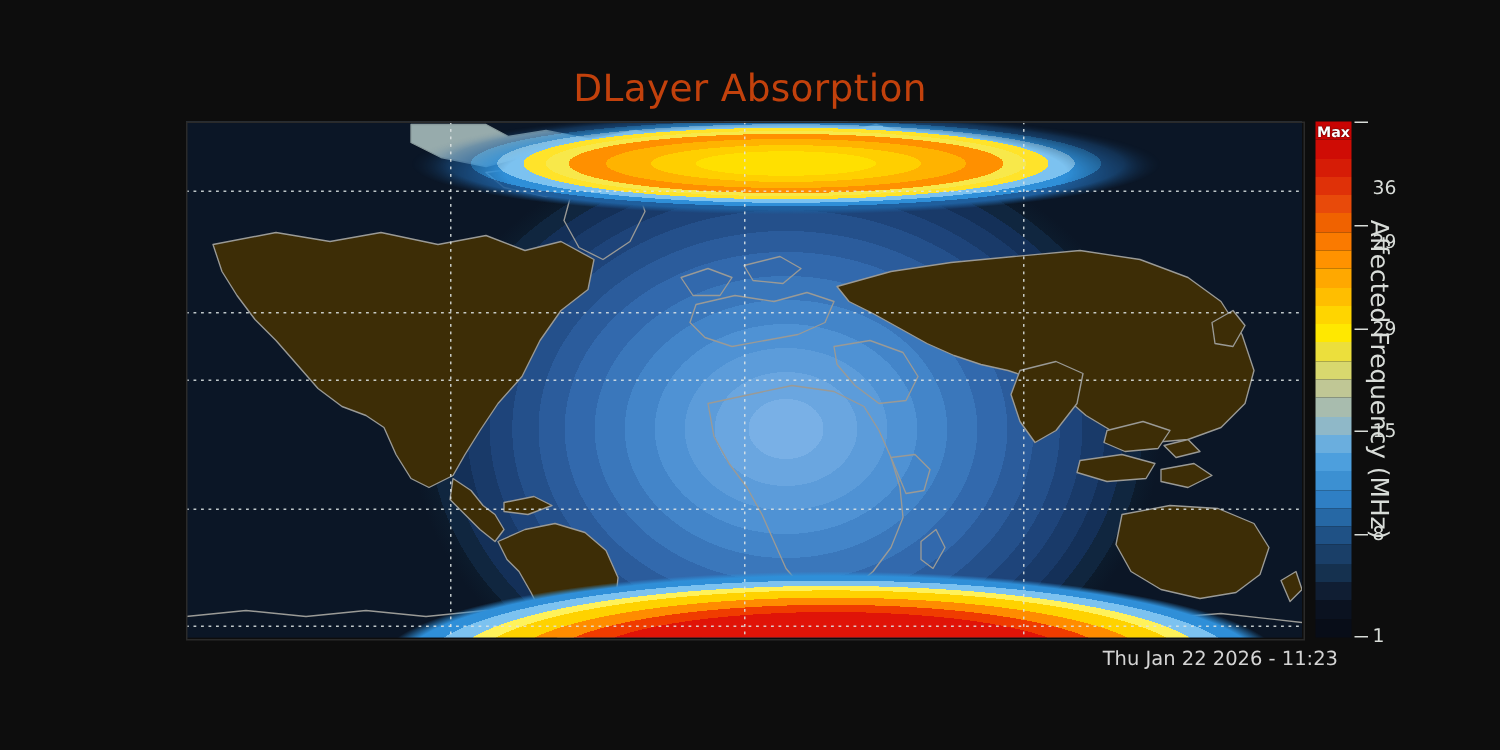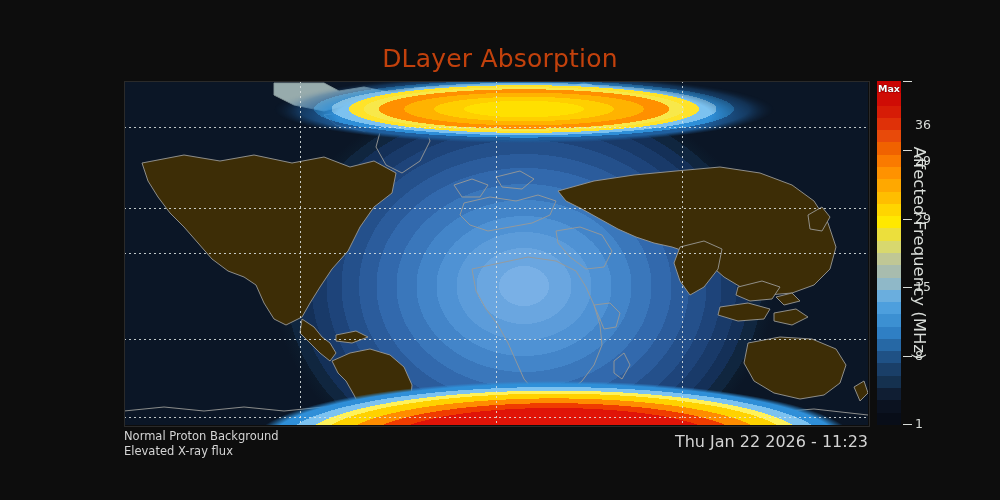--- a/index.html
+++ b/index.html
@@ -113,21 +113,21 @@
     transform:translateY(-8px);font-family:"DejaVu Sans",sans-serif;}
   #colorbar-axis-label{
     position:absolute;left:905px;top:81px;width:344px;height:28px;
     transform-origin:0 0;transform:rotate(90deg) translate(0,-28px);
     color:#d8dcd8;font-size:16.5px;text-align:center;line-height:28px;
     font-family:"DejaVu Sans",sans-serif;white-space:nowrap;
   }
 
   
   #ann-left{position:absolute;left:124px;top:429px;color:#d4d4d4;font-size:11.5px;line-height:15px;}
-  #ann-time{position:absolute;left:560px;top:432px;width:308px;text-align:right;color:#d4d4d4;font-size:16px;}
+  #ann-time{position:absolute;left:584px;top:432px;width:308px;text-align:right;color:#d4d4d4;font-size:13px;}
   #footer-credit{position:absolute;left:10px;top:478px;color:#b9b9b9;font-size:11.5px;font-style:italic;}
 </style>
 </head>
 <body>
 
 <div id="root">
 
   <div id="chart-title">DLayer Absorption</div>
 
   <div id="map-panel">
@@ -248,19 +248,15 @@
       <div class="cb-ticklabel" style="top: 218.6px;">29</div>
       <div class="cb-tick" style="top: 287.4px;"></div>
       <div class="cb-ticklabel" style="top: 287.4px;">15</div>
       <div class="cb-tick" style="top: 356.2px;"></div>
       <div class="cb-ticklabel" style="top: 356.2px;">8</div>
       <div class="cb-tick" style="top: 424px;"></div>
       <div class="cb-ticklabel" style="top: 424px;">1</div>
     </div>
   <div id="colorbar-axis-label">Affected Frequency (MHz)</div>
 
-  <div id="ann-left">
-    <div>Normal Proton Background</div>
-    <div>Elevated X-ray flux</div>
-  </div>
   <div id="ann-time">Thu Jan 22 2026 - 11:23</div>
 
 </div>
 
 </body></html>

